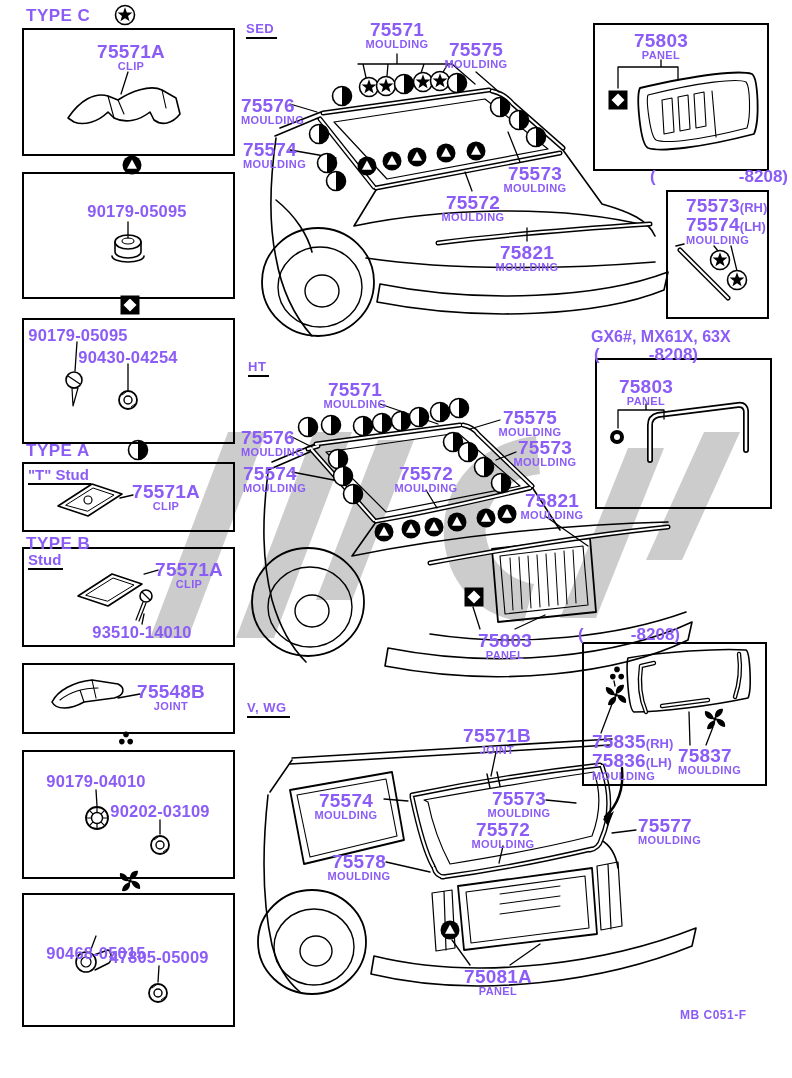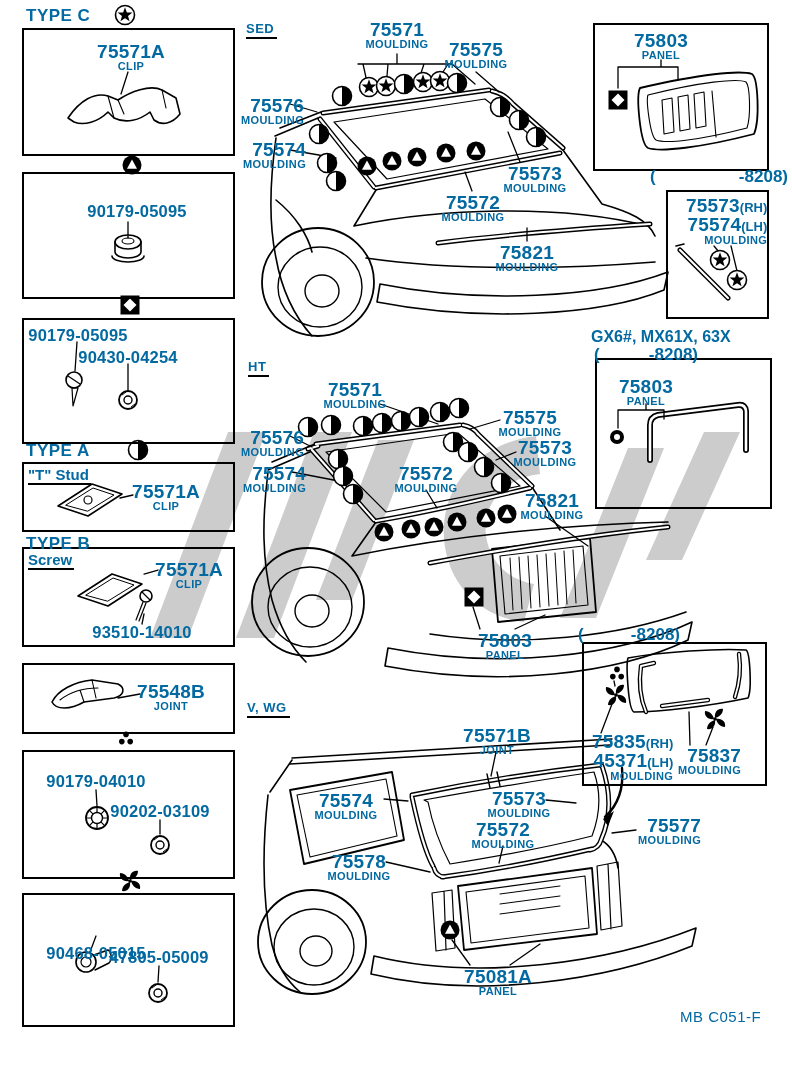--- a/index.html
+++ b/index.html
@@ -1,37 +1,37 @@
 <!DOCTYPE html>
 <html><head>
 <meta charset="utf-8">
 <style>
   html,body{margin:0;padding:0;background:#e8e8e8}
   .page{position:relative;width:792px;height:1078px;background:#ffffff;overflow:hidden;
-        font-family:"Liberation Sans",sans-serif;color:#0369a1}
+        font-family:"Liberation Sans",sans-serif;color:#8b5cf6}
   svg.art{position:absolute;left:0;top:0}
   .box{position:absolute;border:2.5px solid #000;background:transparent}
   .hdr{position:absolute;font-weight:bold;font-size:13px;line-height:1;
        border-bottom:2.5px solid #000;padding:0 3px 2px 0;letter-spacing:.5px;white-space:nowrap}
   .thdr{position:absolute;font-weight:bold;font-size:17px;line-height:1;letter-spacing:.5px;white-space:nowrap}
   .inhdr{position:absolute;font-weight:bold;font-size:15px;line-height:1;
         border-bottom:2px solid #000;padding:0 2px 1px 0;white-space:nowrap}
   .plabel{position:absolute;font-weight:bold;text-align:center;line-height:1.02;white-space:nowrap}
   .plabel.c{transform:translateX(-50%)}
-  .plabel.l{text-align:right}
+  .plabel.l{text-align:left}
   .plabel .num{display:block;font-size:19px;letter-spacing:.2px}
   .plabel .sub{display:block;font-size:11px;letter-spacing:.4px}
   .plabel.mid .num{font-size:16.5px}
   .plabel .row{display:block}
   .plabel .numi{font-size:19px;letter-spacing:.2px}
   .plabel .tag{font-size:13px}
   .cap{position:absolute;display:flex;justify-content:space-between;
        font-weight:bold;font-size:17px;line-height:1;white-space:pre}
   .models{position:absolute;font-weight:bold;font-size:16px;line-height:1;white-space:nowrap}
-  .code{position:absolute;font-weight:normal;font-size:15px;letter-spacing:.5px;white-space:nowrap}
+  .code{position:absolute;font-weight:bold;font-size:12px;letter-spacing:.5px;white-space:nowrap}
 </style>
 </head>
 <body>
 
 <div class="page">
 
 <svg class="art" width="792" height="1078" viewBox="0 0 792 1078">
   <defs>
     <g id="sym-half">
           <circle r="9.5" fill="#fff" stroke="#000" stroke-width="1.6"></circle>
@@ -297,21 +297,21 @@
 <div class="box" style="left:22px;top:893px;width:209px;height:130px"></div>
 <div class="box" style="left:593px;top:23px;width:172px;height:144px"></div>
 <div class="box" style="left:666px;top:190px;width:99px;height:125px"></div>
 <div class="box" style="left:595px;top:358px;width:173px;height:147px"></div>
 <div class="box" style="left:582px;top:642px;width:181px;height:140px"></div>
 
 <div class="thdr" style="left:26px;top:7px">TYPE C</div>
 <div class="thdr" style="left:26px;top:442px">TYPE A</div>
 <div class="thdr" style="left:26px;top:535px">TYPE B</div>
 <div class="inhdr" style="left:28px;top:467px">"T" Stud</div>
-<div class="inhdr" style="left:28px;top:552px">Screw</div>
+<div class="inhdr" style="left:28px;top:552px">Stud</div>
 <div class="hdr" style="left:246px;top:22px">SED</div>
 <div class="hdr" style="left:248px;top:360px">HT</div>
 <div class="hdr" style="left:247px;top:701px">V, WG</div>
 <div class="models" style="left:591px;top:329px">GX6#, MX61X, 63X</div>
 <div class="cap" style="left:650px;top:168px;width:138px"><span>(</span><span>-8208)</span></div>
 <div class="cap" style="left:594px;top:346px;width:104px"><span>(</span><span>-8208)</span></div>
 <div class="cap" style="left:578px;top:626px;width:102px"><span>(</span><span>-8208)</span></div>
 <div class="code" style="left:680px;top:1008px">MB C051-F</div>
 
 <div class="plabel c" style="left:131px;top:42px">
@@ -427,21 +427,21 @@
       <span class="sub">PANEL</span>
     </div>
 
 <div class="plabel c" style="left:646px;top:377px">
       <span class="num">75803</span>
       <span class="sub">PANEL</span>
     </div>
 
 <div class="plabel l" style="left:592px;top:732px">
   <span class="row"><span class="numi">75835</span><span class="tag">(RH)</span></span>
-  <span class="row"><span class="numi">45371</span><span class="tag">(LH)</span></span>
+  <span class="row"><span class="numi">75836</span><span class="tag">(LH)</span></span>
   <span class="sub">MOULDING</span>
 </div>
 <div class="plabel l" style="left:678px;top:746px">
       <span class="num">75837</span>
       <span class="sub">MOULDING</span>
     </div>
 
 <div class="plabel c" style="left:497px;top:726px">
       <span class="num">75571B</span>
       <span class="sub">JOINT</span>

